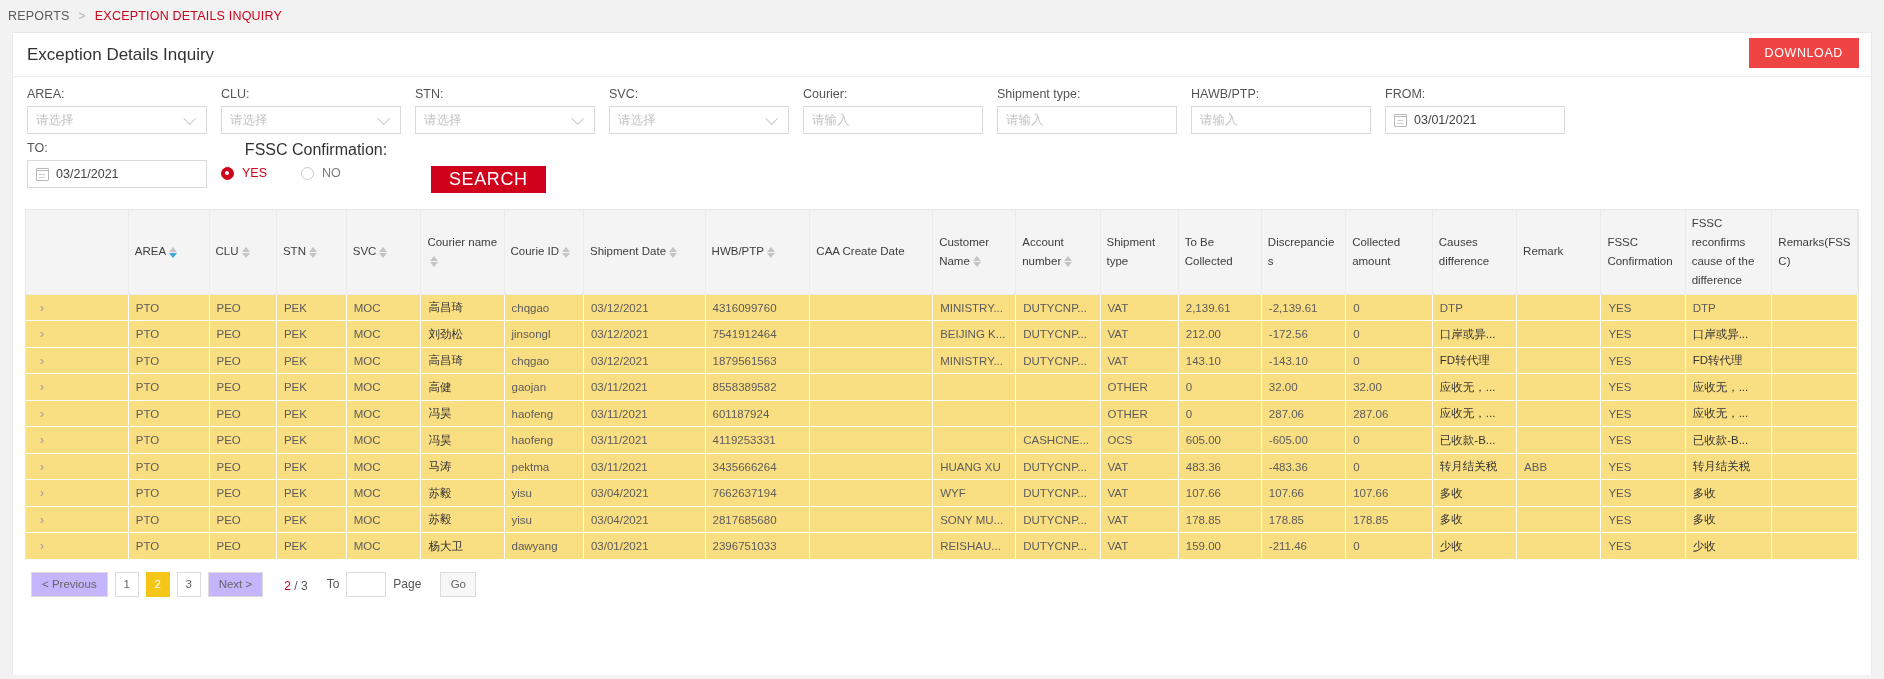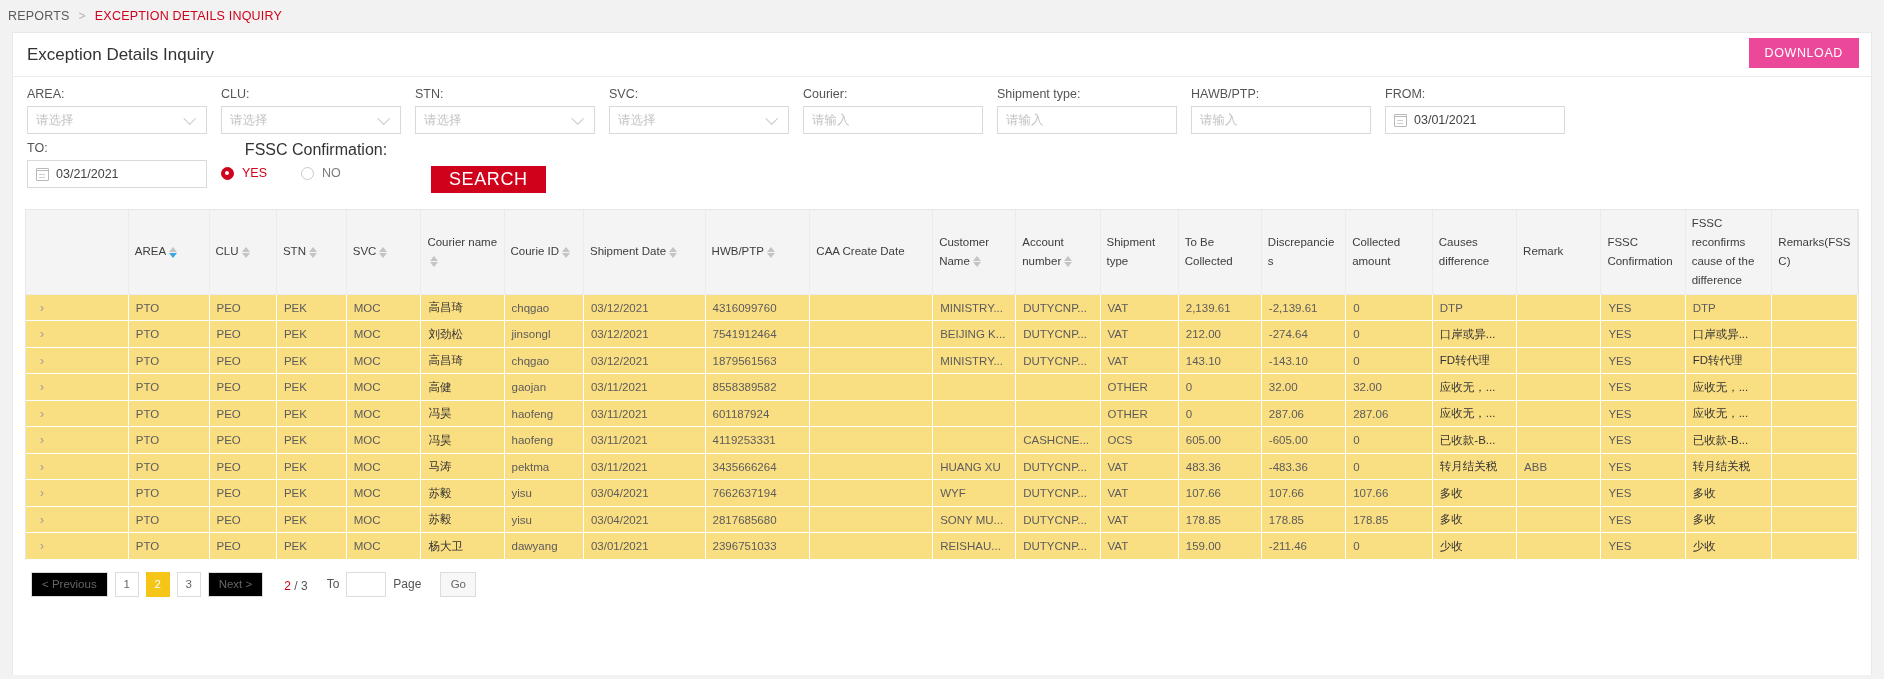--- a/index.html
+++ b/index.html
@@ -47,21 +47,21 @@
   }
   #page-title {
     font-size: 17px;
     color: #333;
     font-weight: 400;
   }
   #download-btn {
     position: absolute;
     right: 12px;
     top: 5px;
-    background: #ec4899;
+    background: #ef4444;
     color: #fff;
     font-size: 12.5px;
     letter-spacing: .6px;
     padding: 8px 16px;
     border: none;
     cursor: pointer;
     font-family: "Liberation Sans", sans-serif;
   }
 
   
@@ -244,21 +244,21 @@
     display: flex;
     align-items: center;
     padding: 12px 0 0 18px;
     font-size: 12px;
     color: #555;
   }
   .pg-btn {
     min-width: 32px;
     height: 25px;
     border: 1px solid #dcdcdc;
-    background: #000000;
+    background: #c4b5fd;
     color: #666;
     font-size: 11.5px;
     margin-right: 7px;
     padding: 0 10px;
     cursor: pointer;
     font-family: "Liberation Sans", sans-serif;
   }
   .pg-num {
     min-width: 24px;
     height: 25px;
@@ -491,21 +491,21 @@
             <td>MOC</td>
             <td class="cn">刘劲松</td>
             <td>jinsongl</td>
             <td>03/12/2021</td>
             <td>7541912464</td>
             <td></td>
             <td>BEIJING K...</td>
             <td>DUTYCNP...</td>
             <td>VAT</td>
             <td>212.00</td>
-            <td>-274.64</td>
+            <td>-172.56</td>
             <td>0</td>
             <td class="cn">口岸或异...</td>
             <td></td>
             <td>YES</td>
             <td class="cn">口岸或异...</td>
             <td></td>
           </tr>
           <tr>
             <td class="expander">›</td>
             <td>PTO</td>

